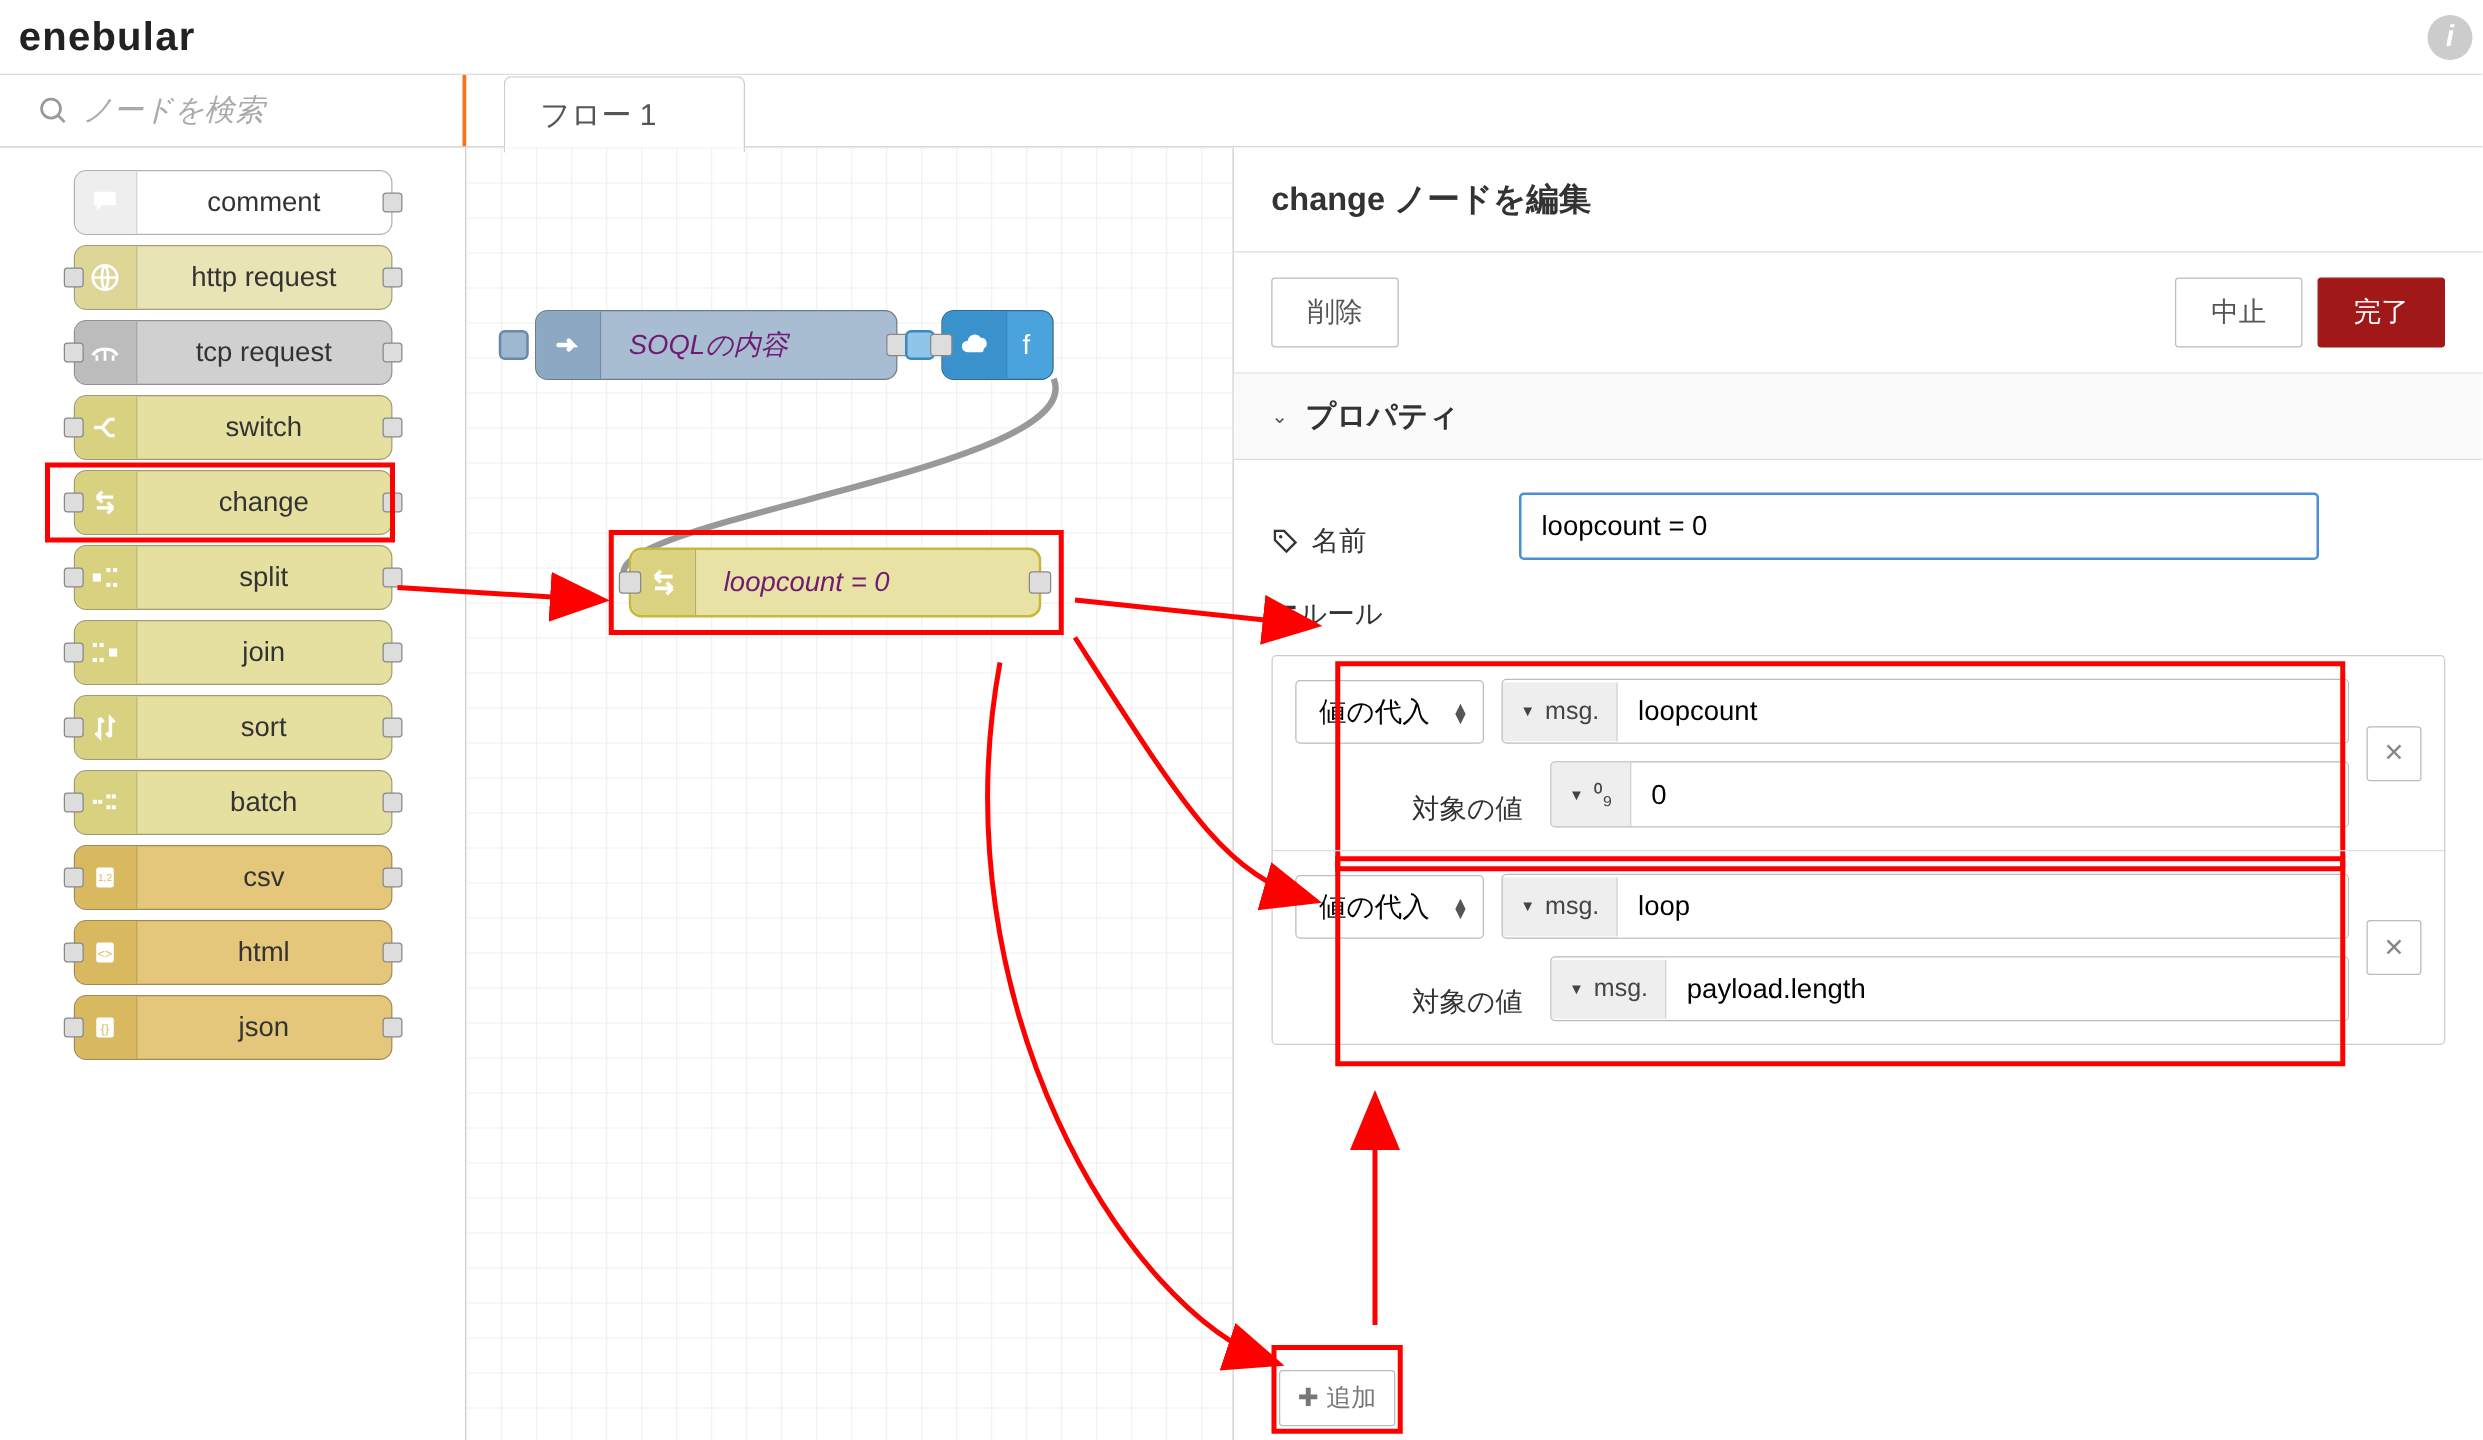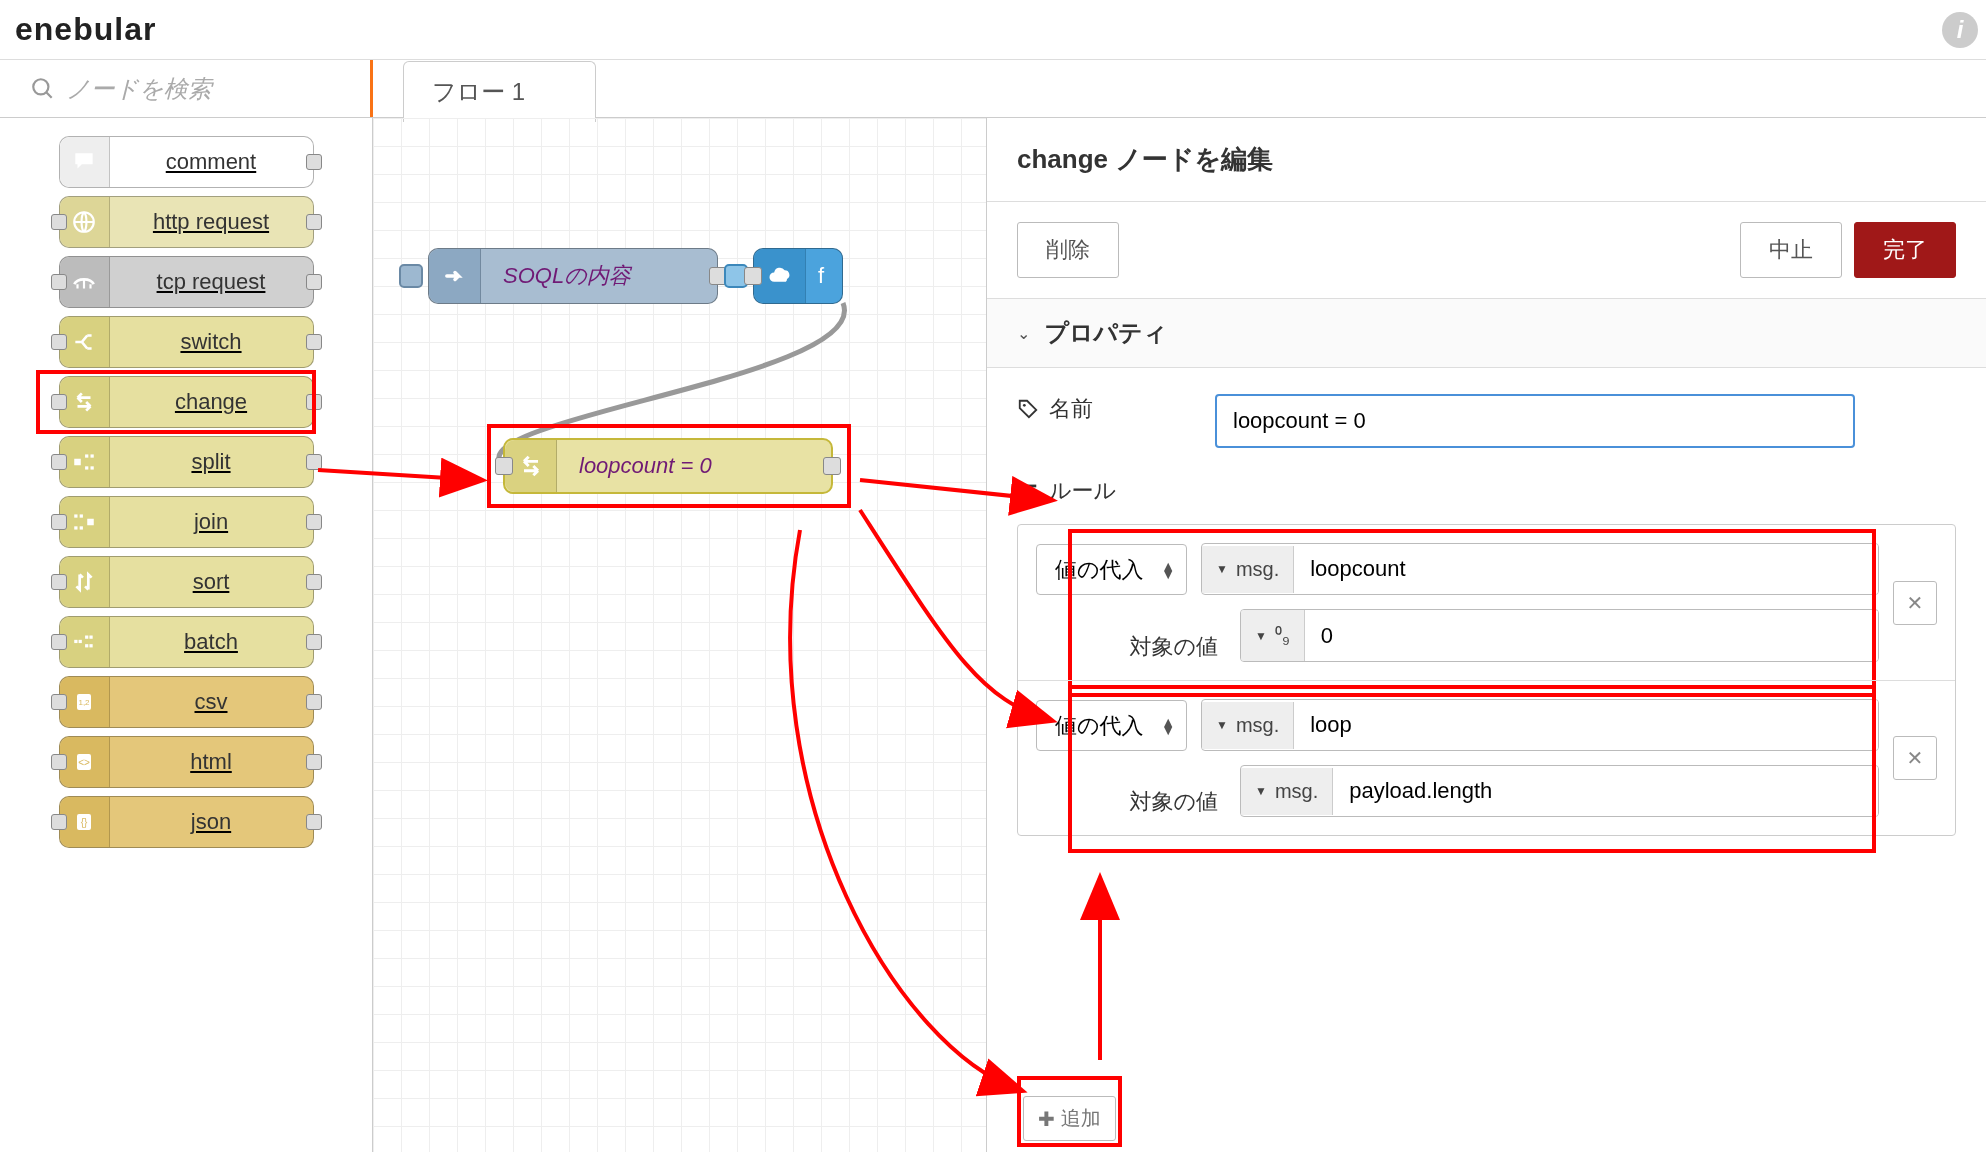--- a/index.html
+++ b/index.html
@@ -17,21 +17,21 @@
 .search-box input { border: none; outline: none; font-size: 24px; color: #333; width: 100%; font-style: italic; }
 .search-box input::placeholder { color: #aaa; }
 .tab-area { display: flex; align-items: flex-start; padding-left: 30px; flex: 1; }
 .tab { padding: 14px 70px 14px 28px; border: 1px solid #ccc; border-bottom: none; border-radius: 6px 6px 0 0; font-size: 24px; color: #555; background: #fff; position: relative; top: 1px; }
 
 
 .main { display: flex; height: calc(100% - 118px); }
 
 
 .palette { width: 373px; border-right: 1px solid #ccc; padding: 10px 0; overflow: hidden; }
-.palette-node { position: relative; margin: 8px auto; width: 255px; height: 52px; border-radius: 10px; display: flex; align-items: center; border: 1px solid rgba(0,0,0,0.3); text-decoration: underline; }
+.palette-node { position: relative; margin: 8px auto; width: 255px; height: 52px; border-radius: 10px; display: flex; align-items: center; border: 1px solid rgba(0,0,0,0.3); }
 .palette-node .icon-box { width: 50px; height: 100%; display: flex; align-items: center; justify-content: center; border-right: 1px solid rgba(0,0,0,0.18); border-radius: 10px 0 0 10px; }
 .palette-node .label { flex: 1; text-align: center; font-size: 22px; color: #333; }
 .palette-port { position: absolute; width: 16px; height: 16px; background: #ddd; border: 1px solid #888; border-radius: 3px; top: 50%; transform: translateY(-50%); }
 .palette-port.left { left: -9px; }
 .palette-port.right { right: -9px; }
 
 .node-comment { background: #fff; }
 .node-comment .icon-box { background: #eee; }
 .node-http { background: #e9e4b5; }
 .node-http .icon-box { background: #ddd697; }
@@ -76,25 +76,25 @@
 .editor-actions { padding: 20px 30px; display: flex; border-bottom: 1px solid #ddd; }
 .btn { padding: 12px 28px; font-size: 22px; border: 1px solid #bbb; background: #fff; color: #555; cursor: pointer; border-radius: 3px; }
 .btn-danger { background: #a01818; color: #fff; border-color: #a01818; margin-left: 12px; }
 .spacer { flex: 1; }
 
 .section-header { padding: 18px 30px; display: flex; align-items: center; gap: 14px; border-bottom: 1px solid #ddd; background: #fafafa; }
 .section-header .chev { font-size: 16px; color: #555; }
 .section-header .title { font-size: 24px; font-weight: 600; color: #333; }
 
 .editor-body { padding: 26px 30px; flex: 1; overflow: auto; }
-.form-row { display: flex; align-items: flex-start; margin-bottom: 28px; gap: 18px; }
+.form-row { display: flex; align-items: flex-end; margin-bottom: 28px; gap: 18px; }
 .form-label { width: 180px; display: flex; align-items: center; gap: 10px; font-size: 22px; color: #333; }
 .form-input { flex: 1; max-width: 640px; padding: 12px 16px; font-size: 22px; border: 2px solid #4a90d9; border-radius: 4px; outline: none; }
 
-.rules-label { display: flex; align-items: center; gap: 10px; font-size: 22px; color: #333; margin-bottom: 18px; }
+.rules-label { display: flex; align-items: center; font-size: 22px; color: #333; margin-bottom: 18px; }
 
 .rules-container { border: 1px solid #ccc; border-radius: 4px; }
 .rule-block { padding: 18px; display: flex; gap: 14px; align-items: flex-start; position: relative; }
 .rule-content { flex: 1; }
 .rule-del { width: 44px; height: 44px; border: 1px solid #bbb; background: #fff; color: #888; font-size: 20px; cursor: pointer; display: flex; align-items: center; justify-content: center; border-radius: 3px; align-self: center; }
 
 .rule-row { display: flex; align-items: flex-end; gap: 14px; margin-bottom: 14px; }
 .rule-row:last-child { margin-bottom: 0; }
 .rule-select { padding: 12px 42px 12px 18px; font-size: 22px; border: 1px solid #bbb; border-radius: 4px; background: #fff; appearance: none; position: relative; }
 .select-wrap { position: relative; display: inline-block; }

